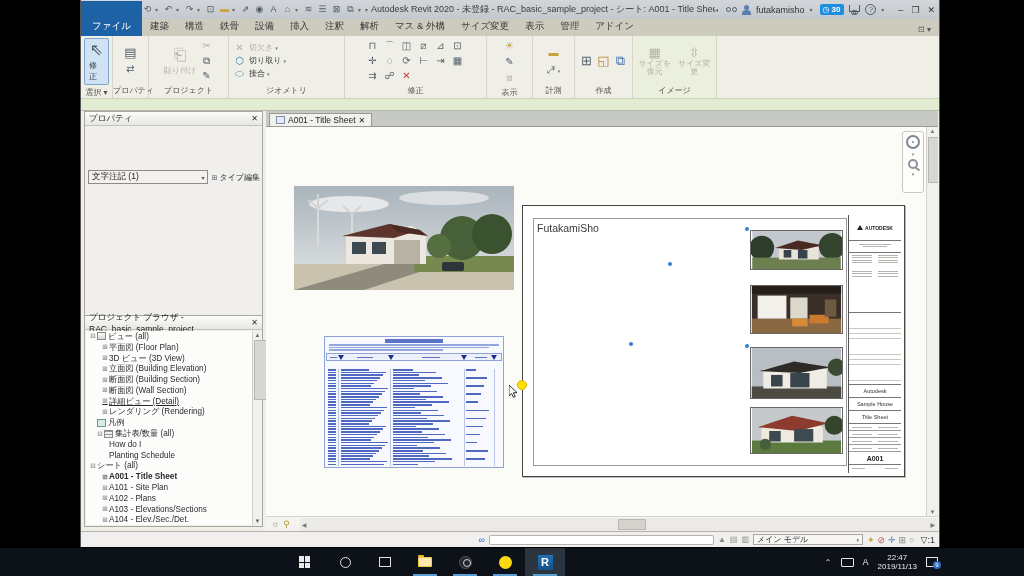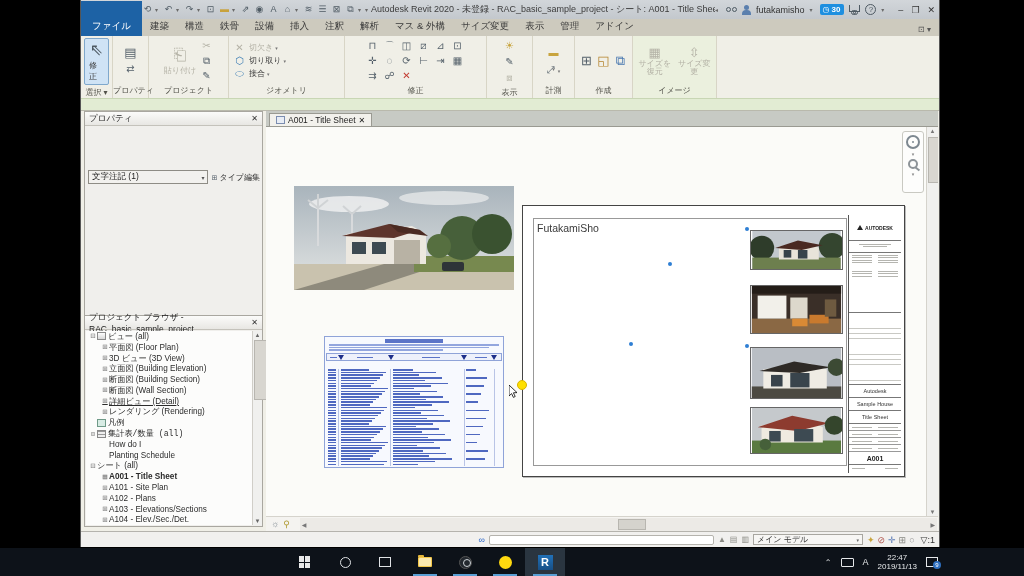--- a/index.html
+++ b/index.html
@@ -491,21 +491,21 @@
             </div>
             <div class="trow" style="padding-left: 15px;">
               <span class="exp">⊞</span>
               <span>レンダリング (Rendering)</span>
             </div>
             <div class="trow" style="padding-left: 3px;">
               <span class="exp"></span>
               <span class="ticon legend"></span>
               <span>凡例</span>
             </div>
-            <div class="trow" style="padding-left: 3px; font-family: Liberation Mono, monospace;">
+            <div class="trow" style="padding-left: 10px;">
               <span class="exp">⊟</span>
               <span class="ticon sched"></span>
               <span>集計表/数量 (all)</span>
             </div>
             <div class="trow" style="padding-left: 15px;">
               <span class="exp"></span>
               <span>How do I</span>
             </div>
             <div class="trow" style="padding-left: 15px;">
               <span class="exp"></span>

